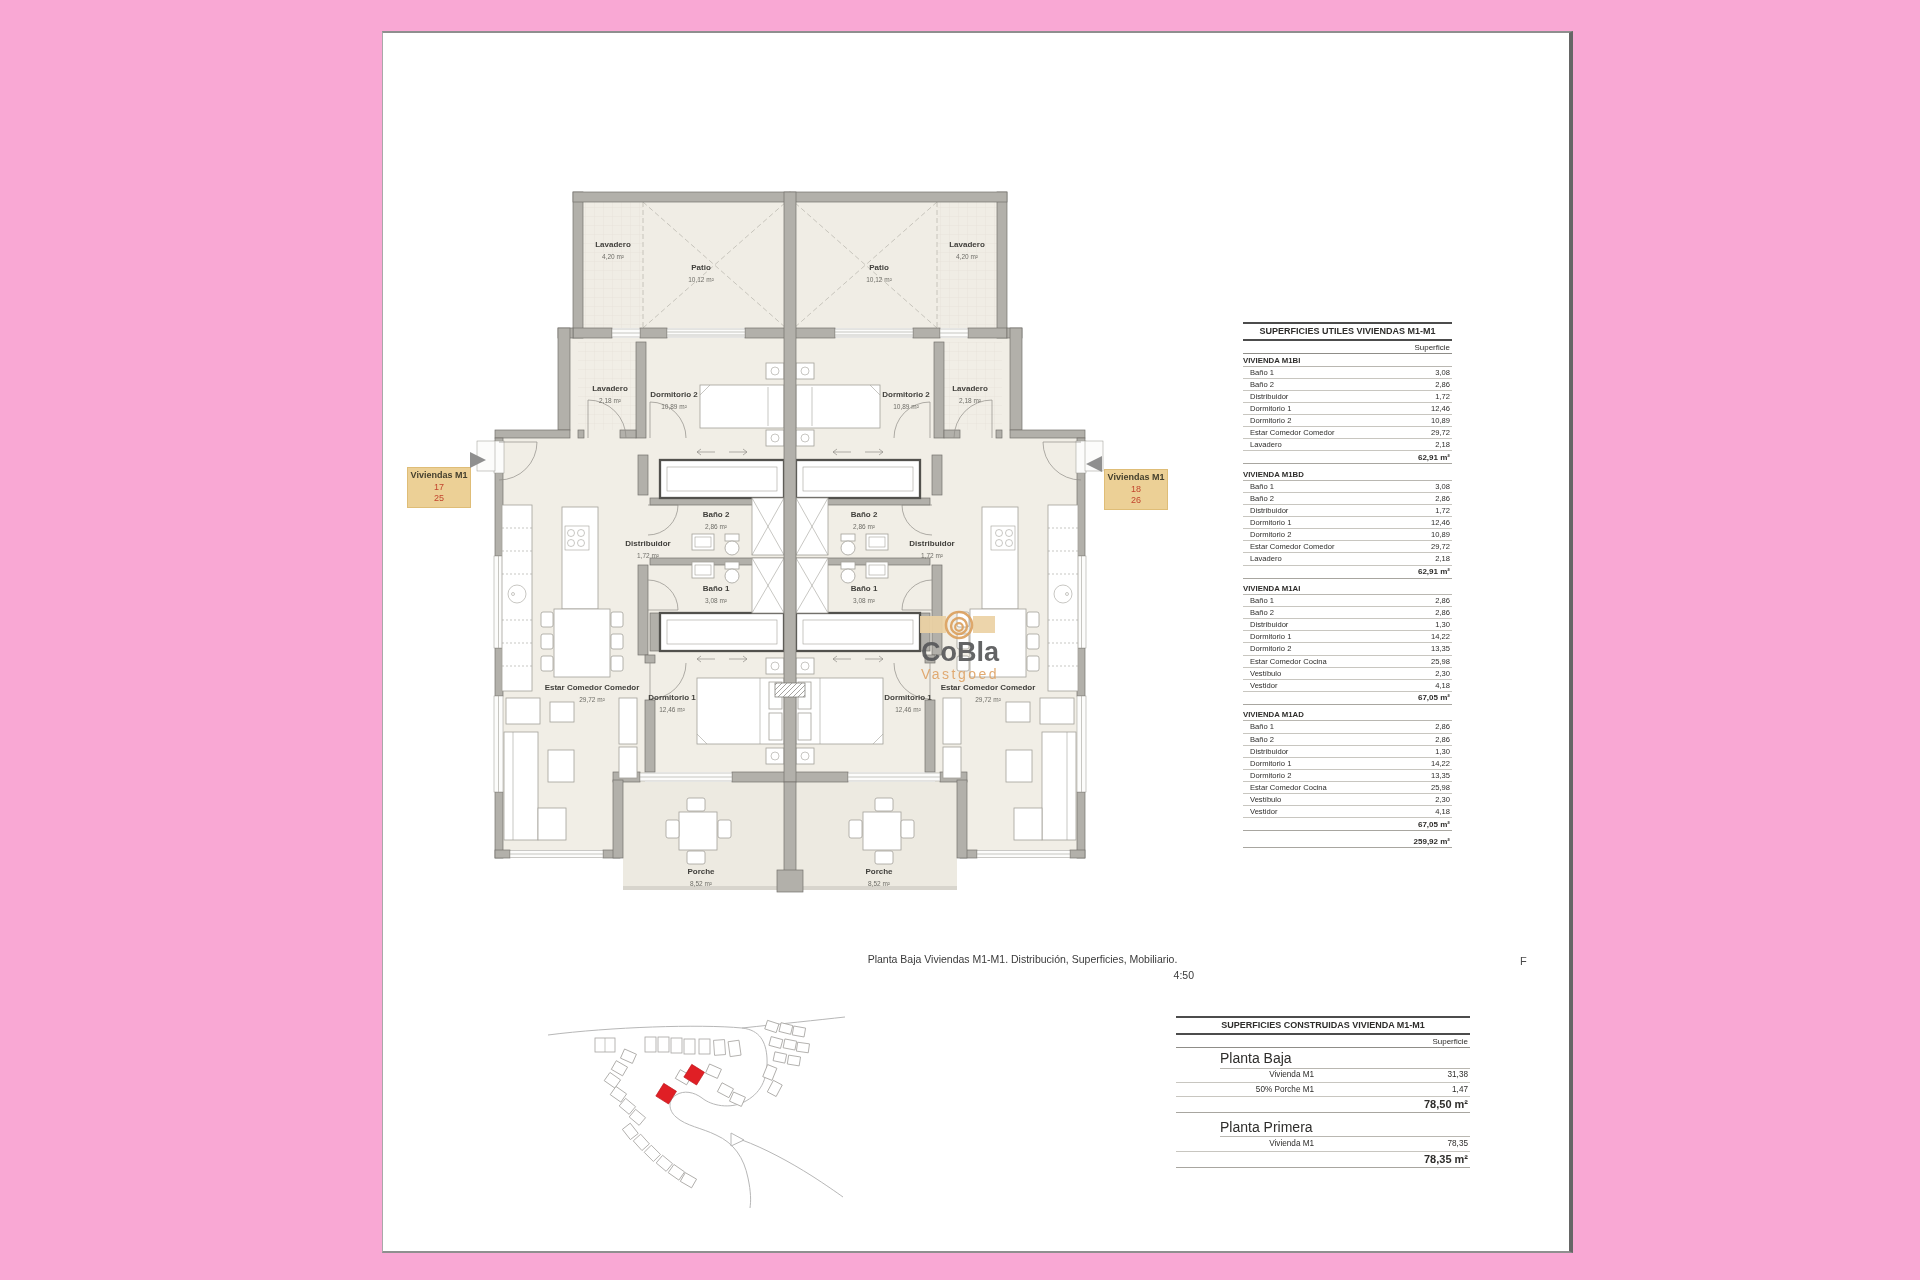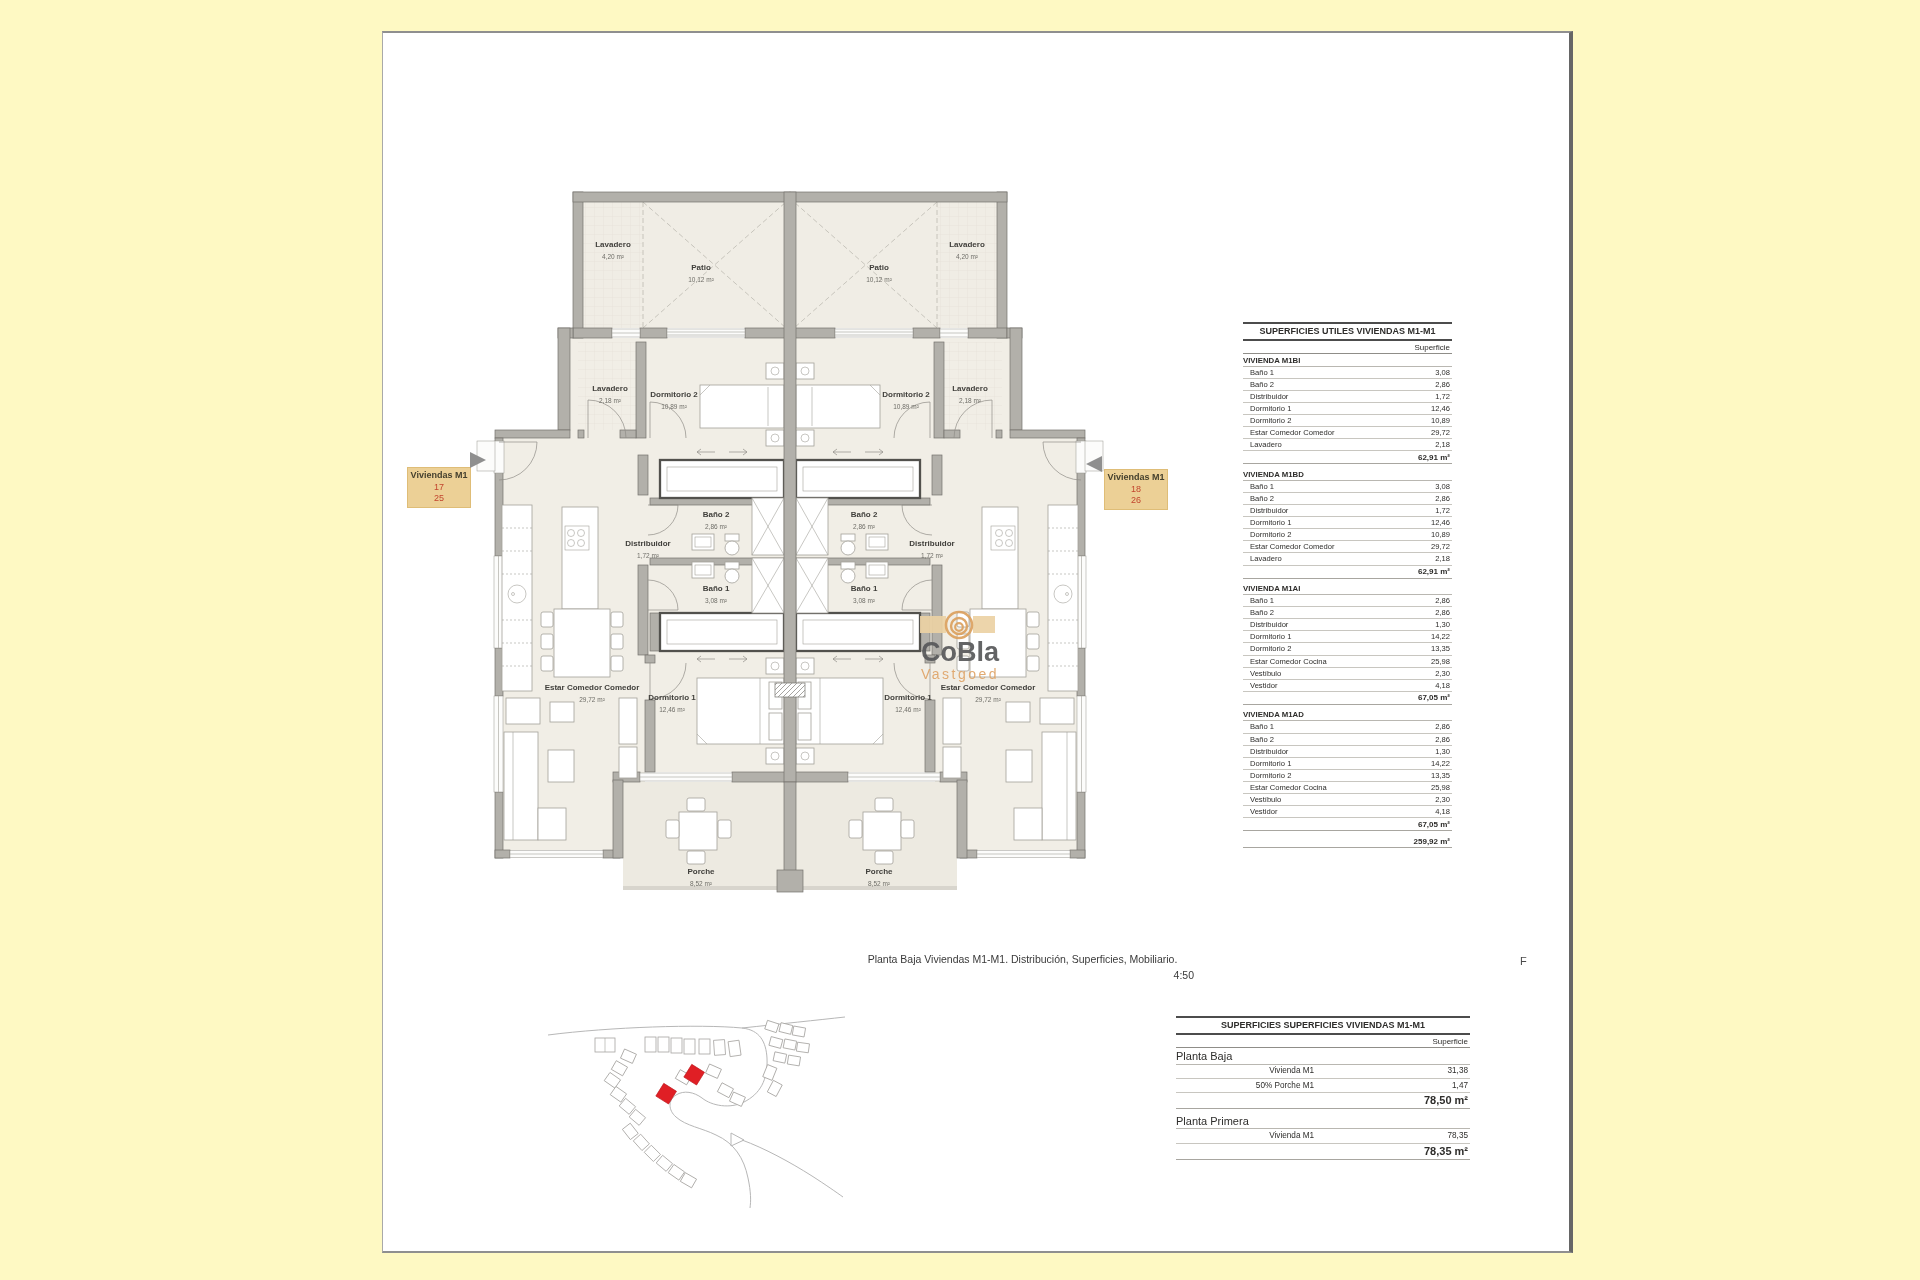--- a/index.html
+++ b/index.html
@@ -1,16 +1,16 @@
 <!DOCTYPE html>
 <html><head>
 <meta charset="utf-8">
 <style>
   html,body{margin:0;padding:0;background:#ffffff;}
-  .stage{position:relative;width:1920px;height:1280px;background:#fef9c3;overflow:hidden;
+  .stage{position:relative;width:1920px;height:1280px;background:#f9a8d4;overflow:hidden;
          font-family:"Liberation Sans",sans-serif;}
   
   .sheet{position:absolute;left:382px;top:31px;width:1186px;height:1218px;background:#fff;
          border-top:2px solid #8f8f8f;border-left:1px solid #a9a9a9;border-bottom:2px solid #8f8f8f;
          border-right:4px solid #666;}
   
   svg.plan{position:absolute;left:0;top:0;width:1920px;height:1280px;}
   .w{fill:#b2b0aa;stroke:#74726d;stroke-width:.7;}
   .fl{fill:#f1eee6;}
   .flp{fill:#f0ede5;}
@@ -42,21 +42,21 @@
            padding:2px 0 3px;font-size:9px;white-space:nowrap;}
   .t-colhead{text-align:right;border-bottom:1px solid #8f8d88;padding:2px 2px 1px;font-size:8px;}
   .t-sec{font-weight:bold;border-bottom:1px solid #b9b7b1;padding:1.5px 0 1px;font-size:7.8px;}
   .t-row{display:flex;justify-content:space-between;border-bottom:1px solid #c8c6c0;
          padding:1px 2px 1px 7px;font-size:7.6px;line-height:1.2;}
   .t-row .val{text-align:right;}
   .t-total{font-weight:bold;text-align:right;border-bottom:1px solid #a8a6a0;padding:1.5px 2px;font-size:8px;}
   .t-gap{height:4px;}
   .tbl-construidas .t-row{font-size:8.2px;padding:1.8px 2px 1.6px 7px;}
   .tbl-construidas .t-row .lbl{width:46%;text-align:right;}
-  .tbl-construidas .t-sec{font-size:11px;font-weight:normal;padding:2px 0 1.5px;}
+  .tbl-construidas .t-sec{font-size:14px;font-weight:normal;padding:2px 0 1.5px;margin-left:44px;}
   .tbl-construidas .t-total{font-size:11px;}
 
   .caption{position:absolute;left:770px;top:953px;width:505px;text-align:center;font-size:10.5px;color:#3a3a3a;}
   .cap-scale{position:absolute;left:1146px;top:969px;width:48px;text-align:right;font-size:10.5px;color:#3a3a3a;}
 </style>
 </head>
 <body>
 
 <div class="stage">
 
@@ -484,21 +484,21 @@
       </div>
       <div class="t-row">
         <div class="lbl">Vestidor</div>
         <div class="val">4,18</div>
       </div>
       <div class="t-total">67,05 m²</div>
       <div class="t-gap"></div>
       <div class="t-total">259,92 m²</div>
     </div>
   <div class="tbl tbl-construidas" style="left:1176px;top:1016px;width:294px;">
-      <div class="t-title">SUPERFICIES SUPERFICIES VIVIENDAS M1-M1</div>
+      <div class="t-title">SUPERFICIES CONSTRUIDAS VIVIENDA M1-M1</div>
       <div class="t-colhead">Superficie</div>
       <div class="t-sec">Planta Baja</div>
       <div class="t-row">
         <div class="lbl">Vivienda M1</div>
         <div class="val">31,38</div>
       </div>
       <div class="t-row">
         <div class="lbl">50% Porche M1</div>
         <div class="val">1,47</div>
       </div>

